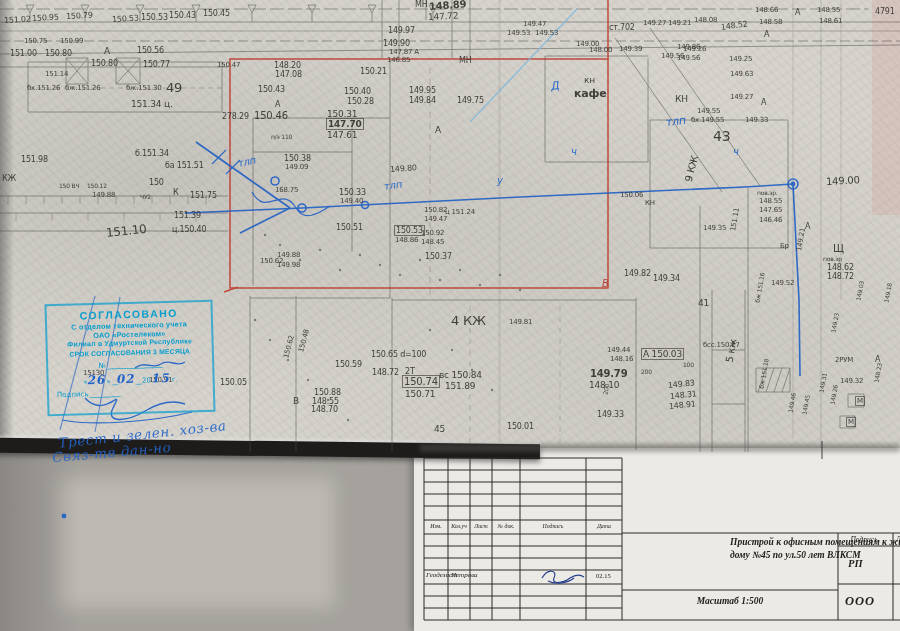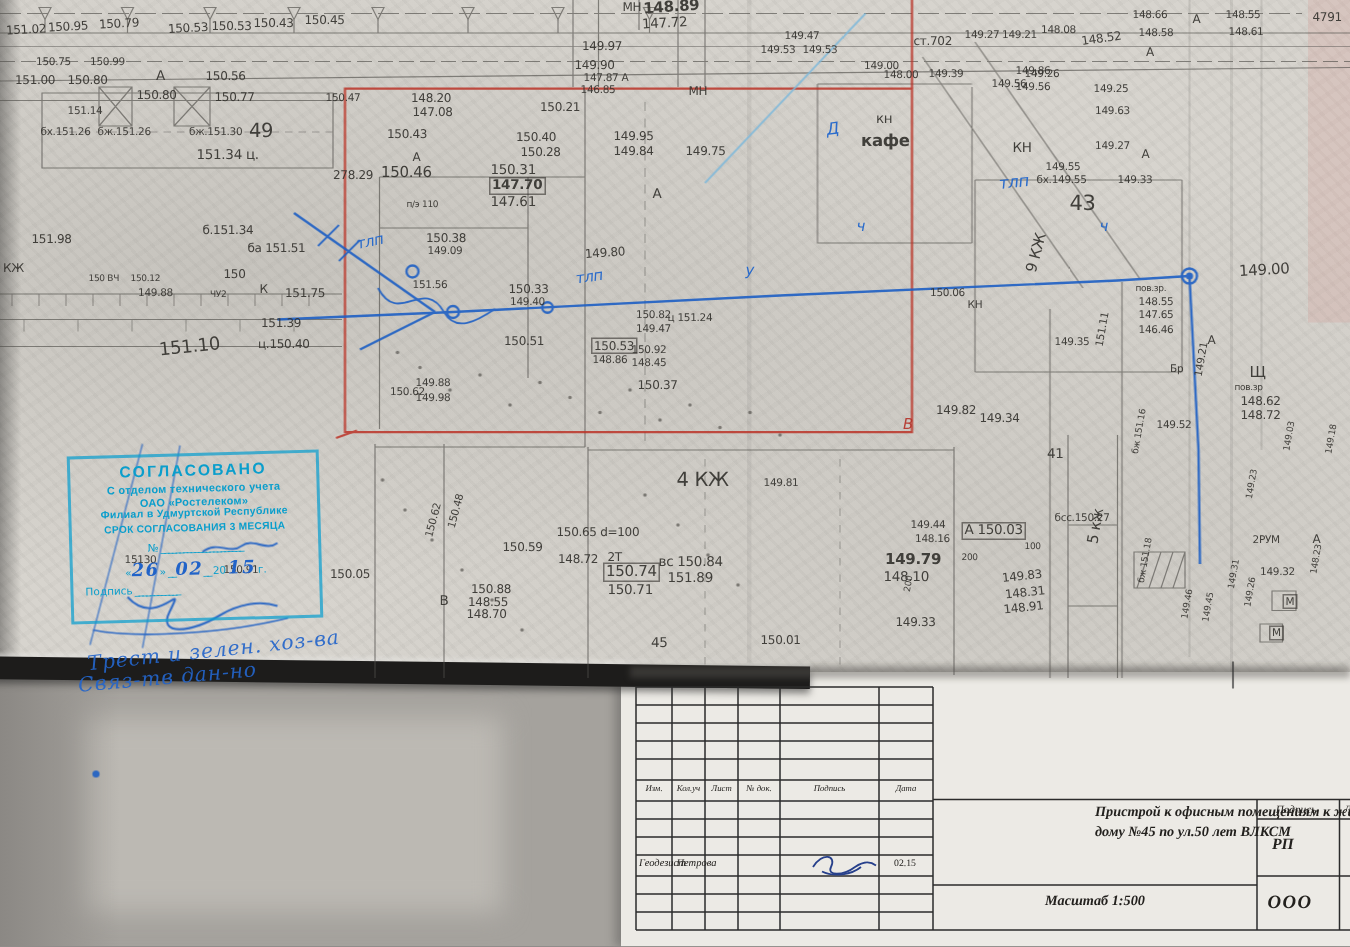--- a/index.html
+++ b/index.html
@@ -249,21 +249,21 @@
       <span class="lbl" style="left: 275px; top: 100px;">А</span>
       <span class="lbl" style="left: 435px; top: 125px; font-size: 9px;">А</span>
       <span class="lbl" style="left: 222px; top: 112px;">278.29</span>
       <span class="lbl" style="left: 254px; top: 110px; font-size: 10px;">150.46</span>
       <span class="lbl" style="left: 327px; top: 109px; font-size: 9px;">150.31</span>
       <span class="lbl bxd" style="left: 327px; top: 119px; font-size: 9px; font-weight: 700;">147.70</span>
       <span class="lbl" style="left: 327px; top: 130px; font-size: 9px;">147.61</span>
       <span class="lbl" style="left: 271px; top: 133px; font-size: 6px;">п/э 110</span>
       <span class="lbl" style="left: 284px; top: 154px;">150.38</span>
       <span class="lbl" style="left: 285px; top: 163px; font-size: 7px;">149.09</span>
-      <span class="lbl" style="left: 275px; top: 186px; font-size: 7px;">151.56</span>
+      <span class="lbl" style="left: 275px; top: 186px; font-size: 7px;">168.75</span>
       <span class="lbl" style="left: 339px; top: 188px;">150.33</span>
       <span class="lbl" style="left: 340px; top: 197px; font-size: 7px;">149.40</span>
       <span class="lbl" style="left: 390px; top: 165px; transform: rotate(-4deg);">149.80</span>
       <span class="lbl" style="left: 445px; top: 208px; font-size: 7px;">ц 151.24</span>
       <span class="lbl" style="left: 336px; top: 223px;">150.51</span>
       <span class="lbl bxd" style="left: 395px; top: 226px;">150.53</span>
       <span class="lbl" style="left: 395px; top: 236px; font-size: 7px;">148.86</span>
       <span class="lbl" style="left: 424px; top: 206px; font-size: 7px;">150.82</span>
       <span class="lbl" style="left: 424px; top: 215px; font-size: 7px;">149.47</span>
       <span class="lbl" style="left: 421px; top: 229px; font-size: 7px;">150.92</span>

